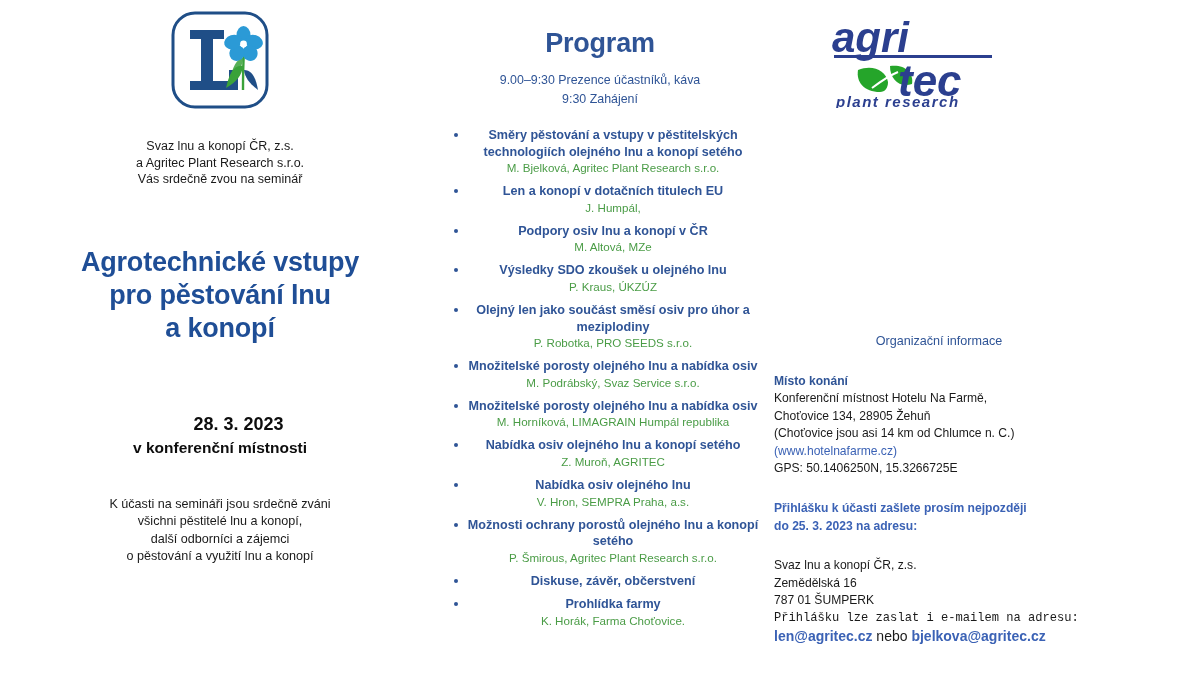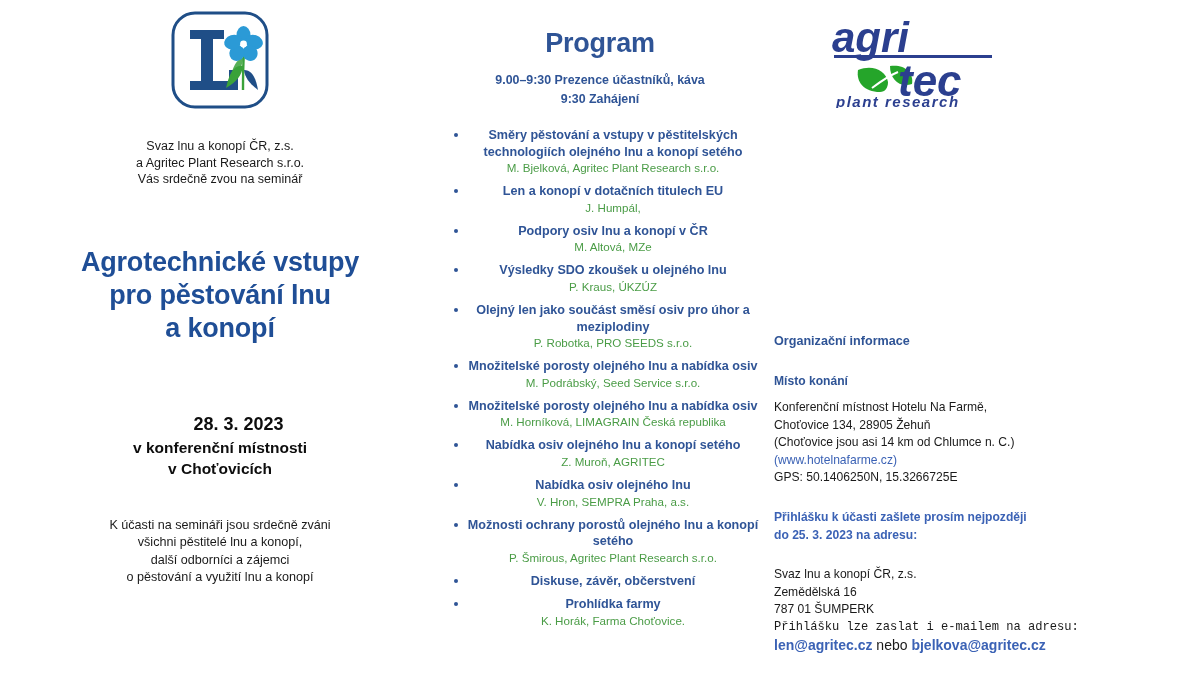--- a/index.html
+++ b/index.html
@@ -85,21 +85,21 @@
     font-size: 27px;
     font-weight: bold;
     color: #2f5496;
     letter-spacing: -0.2px;
   }
   .program-times {
     margin-top: 12px;
     text-align: center;
     font-size: 12.4px;
     line-height: 19px;
-    font-weight: bold;
+    font-weight: normal;
     color: #2f5496;
   }
 
   .program-list {
     margin: 18px 0 0 0;
     padding: 0;
     list-style: none;
     text-align: center;
   }
   .program-item {
@@ -146,33 +146,33 @@
   .agritec-logo svg { display: block; }
 
   .org-wrap {
     position: absolute;
     left: 14px;
     top: 333px;
     width: 330px;
   }
   .org-heading {
     font-size: 12.6px;
-    font-weight: bold;
+    font-weight: normal;
     color: #2f5496;
     line-height: 17px;
+    text-align: center;
   }
   .org-sub {
     margin-top: 23px;
     font-size: 12.1px;
     font-weight: bold;
     color: #2f5496;
     line-height: 17px;
   }
   .org-para {
-    margin-top: 9px;
     font-size: 12.1px;
     line-height: 17.6px;
     color: #1a1a1a;
   }
   .link-blue {
     color: #3b62b5;
   }
   .org-note {
     margin-top: 22px;
     font-size: 12.1px;
@@ -240,21 +240,20 @@
 
   <div class="main-title">
     <div>Agrotechnické vstupy</div>
     <div>pro pěstování lnu</div>
     <div>a konopí</div>
   </div>
 
   <div class="event-block">
     <div class="date-line">28. 3. 2023</div>
     <div>v konferenční místnosti</div>
-    <div>v Choťovicích</div>
   </div>
 
   <div class="invite-block">
     <div>K účasti na semináři jsou srdečně zváni</div>
     <div>všichni pěstitelé lnu a konopí,</div>
     <div>další odborníci a zájemci</div>
     <div>o pěstování a využití lnu a konopí</div>
   </div>
 </div>
 
@@ -287,26 +286,26 @@
       <div class="item-speaker">P. Kraus, ÚKZÚZ</div>
     </li>
     <li class="program-item">
       <span class="bullet"></span>
       <div class="item-title">Olejný len jako součást směsí osiv pro úhor a meziplodiny</div>
       <div class="item-speaker">P. Robotka, PRO SEEDS s.r.o.</div>
     </li>
     <li class="program-item">
       <span class="bullet"></span>
       <div class="item-title">Množitelské porosty olejného lnu a nabídka osiv</div>
-      <div class="item-speaker">M. Podrábský, Seed Service s.r.o.</div>
+      <div class="item-speaker">M. Podrábský, Svaz Service s.r.o.</div>
     </li>
     <li class="program-item">
       <span class="bullet"></span>
       <div class="item-title">Množitelské porosty olejného lnu a nabídka osiv</div>
-      <div class="item-speaker">M. Horníková, LIMAGRAIN Česká republika</div>
+      <div class="item-speaker">M. Horníková, LIMAGRAIN Humpál republika</div>
     </li>
     <li class="program-item">
       <span class="bullet"></span>
       <div class="item-title">Nabídka osiv olejného lnu a konopí setého</div>
       <div class="item-speaker">Z. Muroň, AGRITEC</div>
     </li>
     <li class="program-item">
       <span class="bullet"></span>
       <div class="item-title">Nabídka osiv olejného lnu</div>
       <div class="item-speaker">V. Hron, SEMPRA Praha, a.s.</div>

